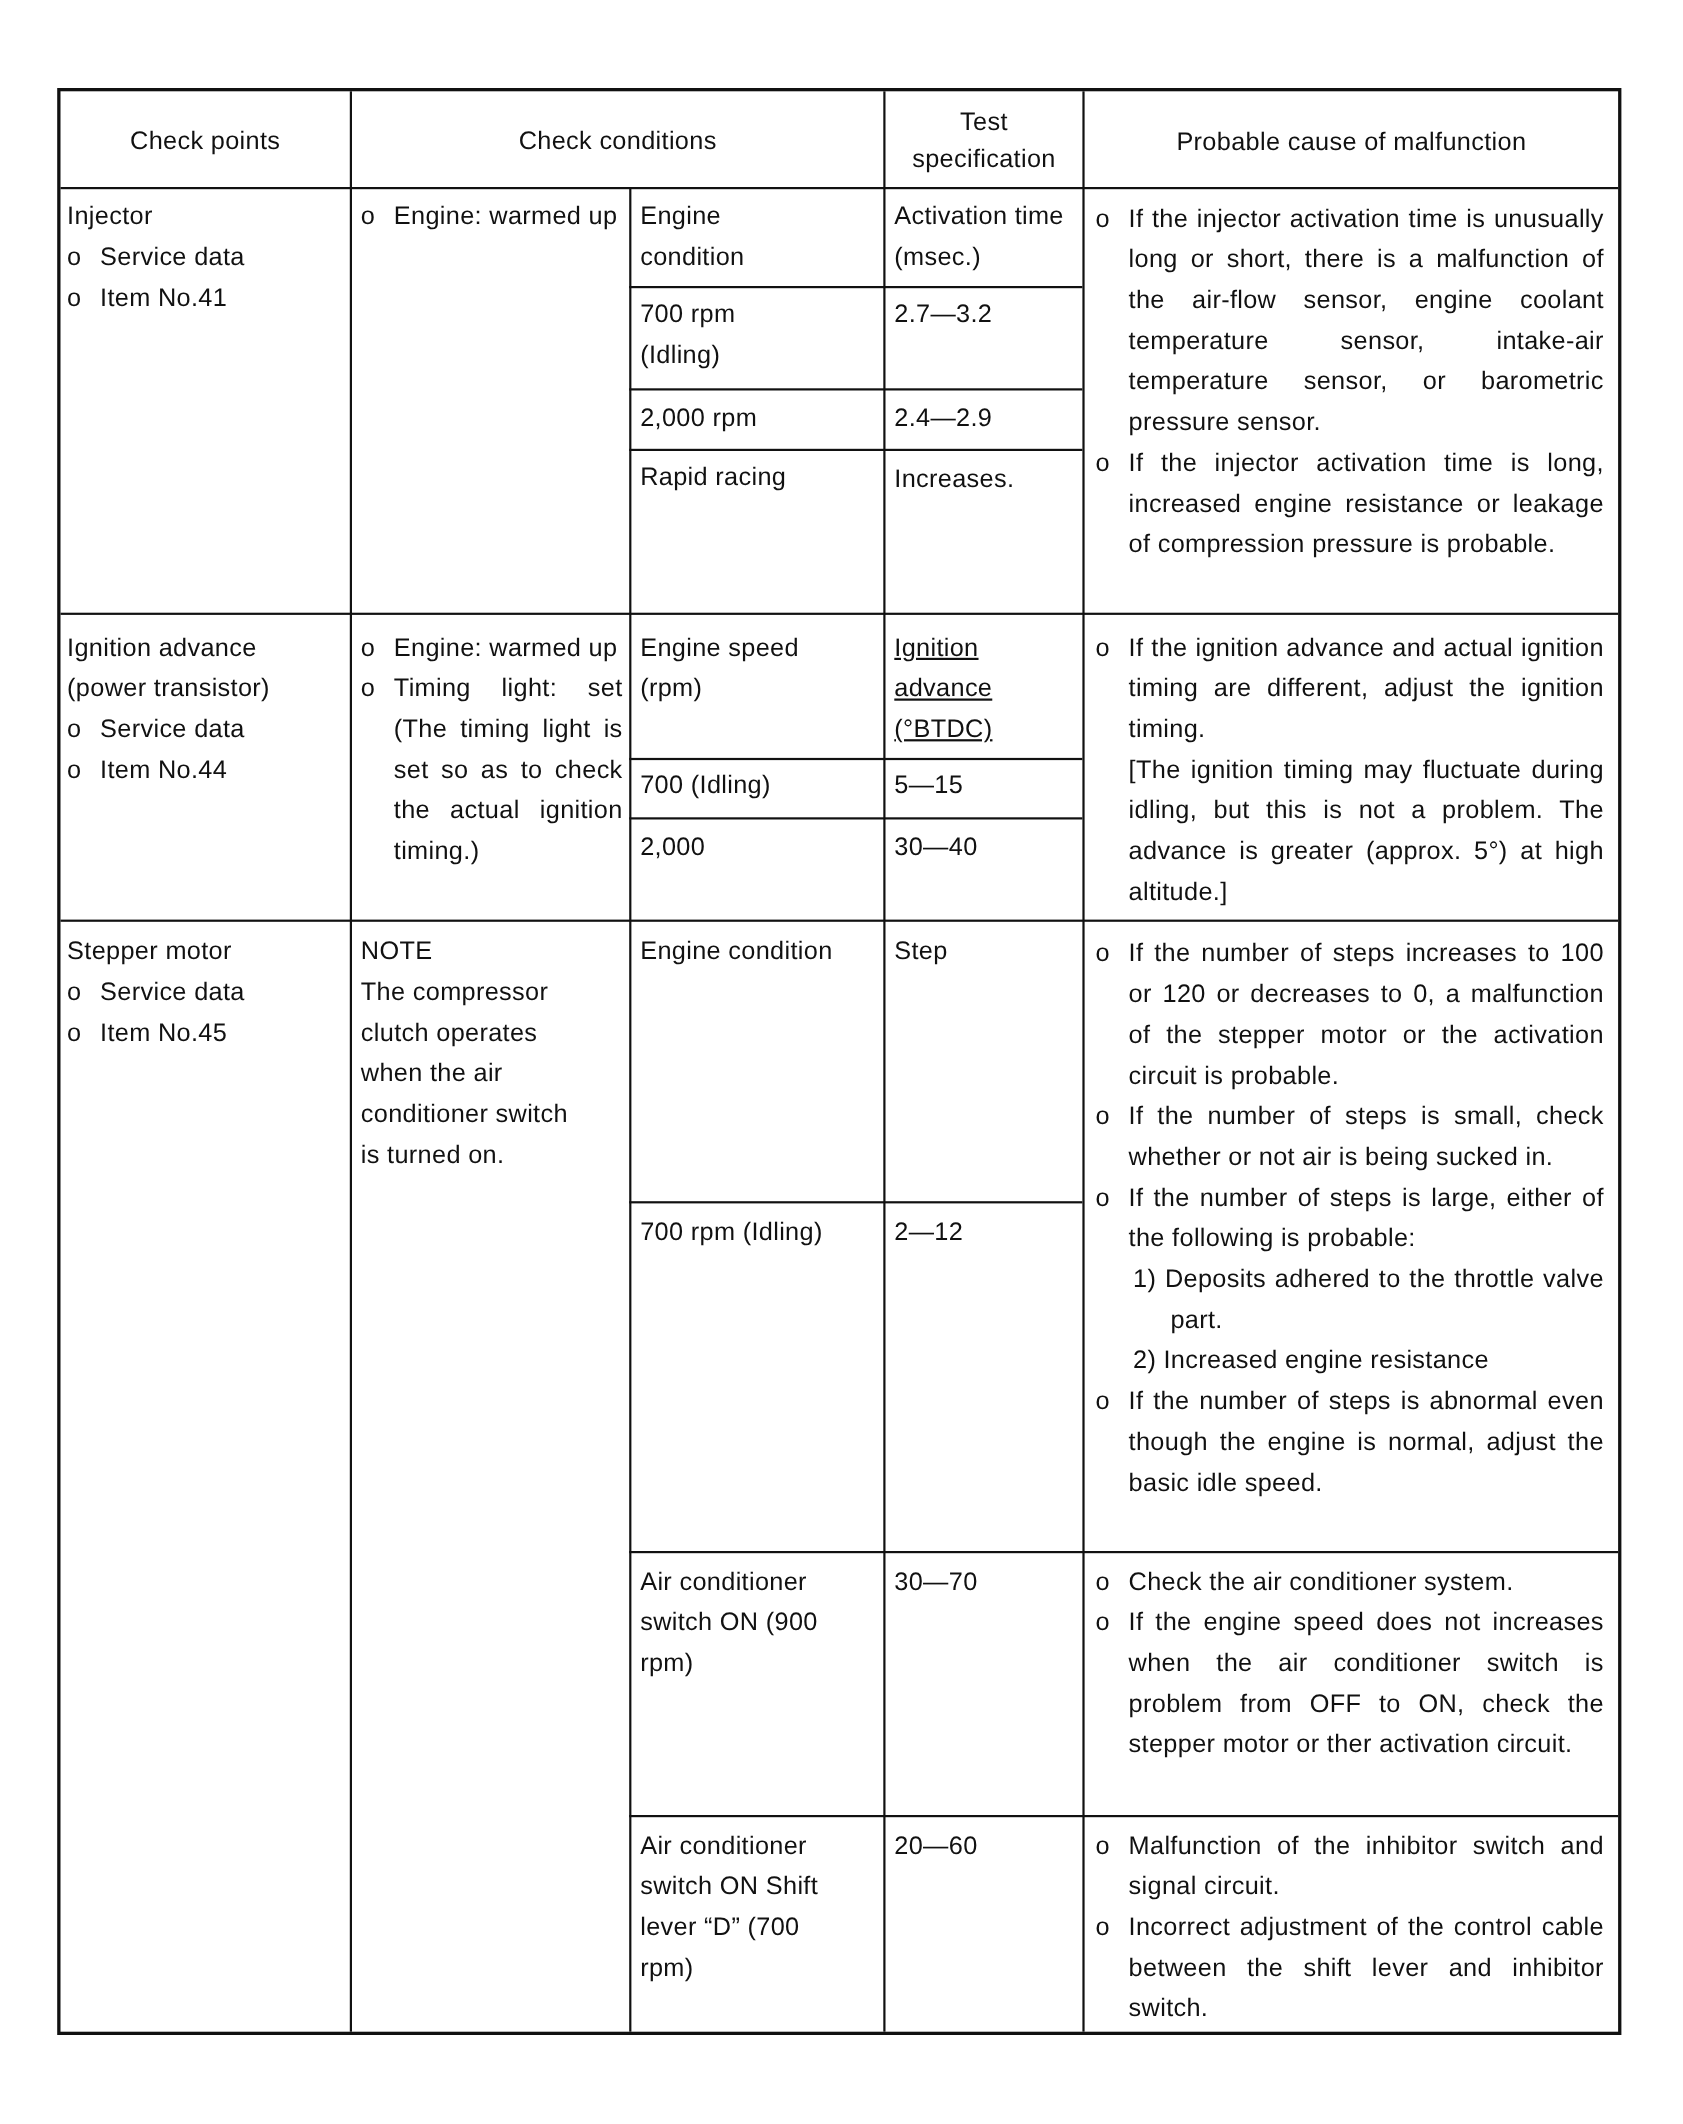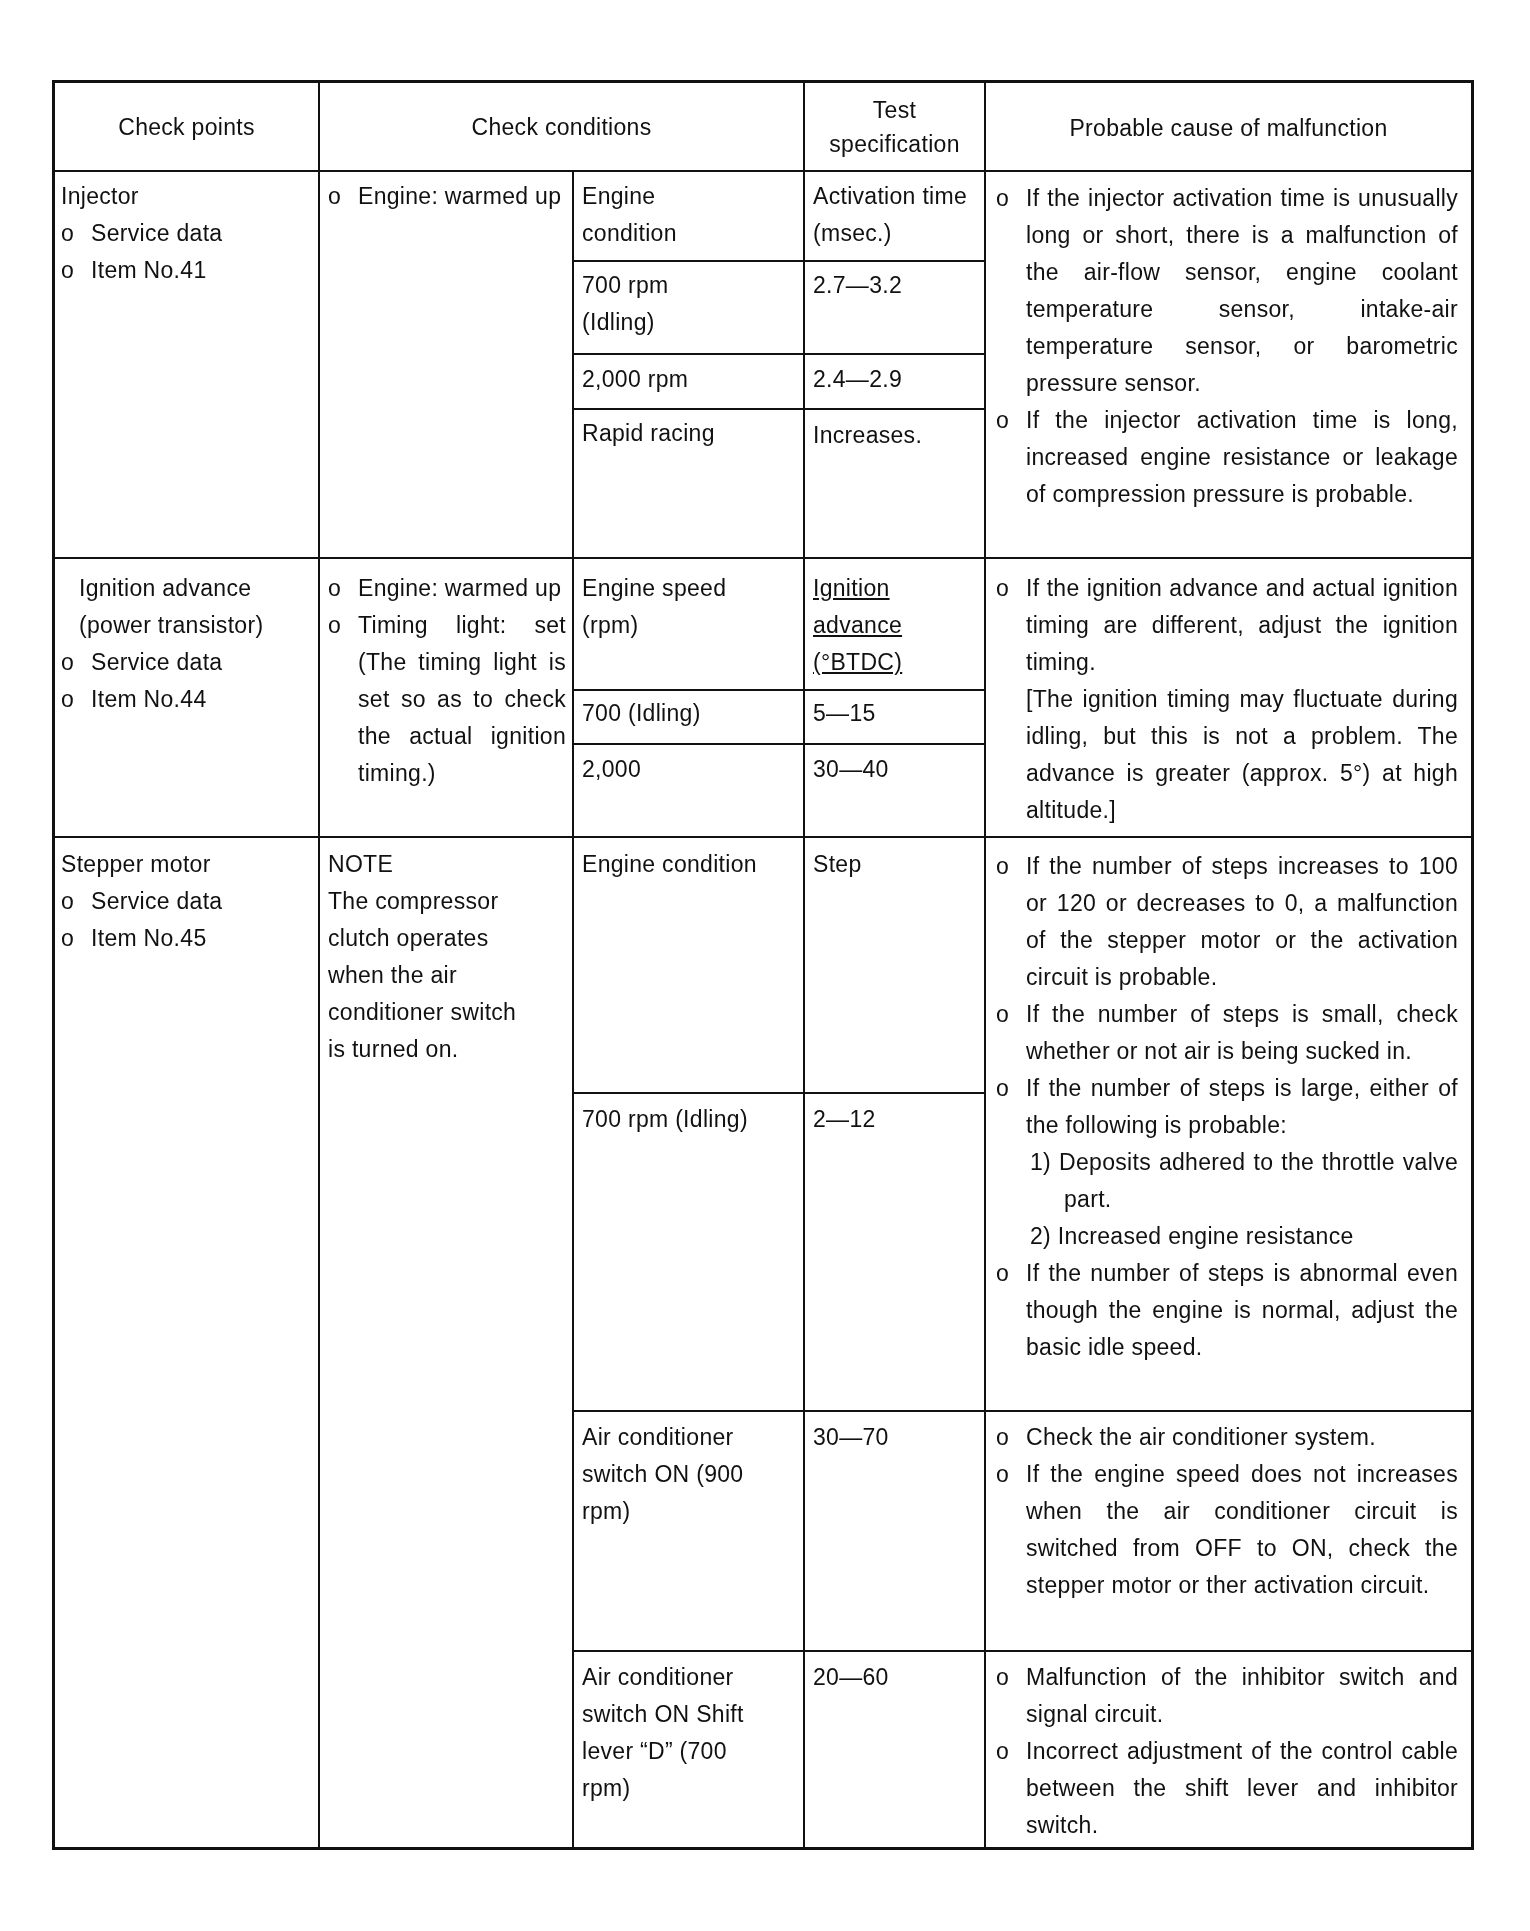--- a/index.html
+++ b/index.html
@@ -72,21 +72,21 @@
   <div class="cell" style="left:527px;top:278px;width:220px;">2,000 rpm</div>
   <div class="cell" style="left:758px;top:278px;width:170px;">2.4—2.9</div>
   <div class="cell" style="left:527px;top:332px;width:220px;">Rapid racing</div>
   <div class="cell" style="left:758px;top:334px;width:170px;">Increases.</div>
   <div class="cell" style="left:941px;top:97px;width:462px;">
     <div class="bl just"><span class="o">o</span><span>If the injector activation time is unusually long or short, there is a malfunction of the air-flow sensor, engine coolant temperature sensor, intake-air temperature sensor, or barometric pressure sensor.</span></div>
     <div class="bl just"><span class="o">o</span><span>If the injector activation time is long, increased engine resistance or leakage of compression pressure is probable.</span></div>
   </div>
 
   <div class="cell" style="left:0;top:487px;width:263px;padding-left:6px;">
-    <div style="width:230px;margin-left:18px;">Ignition advance (power transistor)</div>
+    <div style="width:230px;">Ignition advance (power transistor)</div>
     <div class="bl"><span class="o">o</span><span>Service data</span></div>
     <div class="bl"><span class="o">o</span><span>Item No.44</span></div>
   </div>
   <div class="cell" style="left:273px;top:487px;width:238px;">
     <div class="bl just"><span class="o">o</span><span>Engine: warmed up</span></div>
     <div class="bl just"><span class="o">o</span><span>Timing light: set (The timing light is set so as to check the actual ignition timing.)</span></div>
   </div>
   <div class="cell" style="left:527px;top:487px;width:180px;">Engine speed (rpm)</div>
   <div class="cell" style="left:758px;top:487px;width:120px;text-decoration:underline;">Ignition advance (°BTDC)</div>
   <div class="cell" style="left:527px;top:612px;width:220px;">700 (Idling)</div>
@@ -121,20 +121,20 @@
     <div class="bl just"><span class="o">o</span><span>If the number of steps is small, check whether or not air is being sucked in.</span></div>
     <div class="bl just"><span class="o">o</span><span>If the number of steps is large, either of the following is probable:</span></div>
     <div class="just" style="padding-left:30px;">
       <div class="sub">1) Deposits adhered to the throttle valve part.</div>
       <div class="sub">2) Increased engine resistance</div>
     </div>
     <div class="bl just"><span class="o">o</span><span>If the number of steps is abnormal even though the engine is normal, adjust the basic idle speed.</span></div>
   </div>
   <div class="cell" style="left:941px;top:1336px;width:462px;">
     <div class="bl just"><span class="o">o</span><span>Check the air conditioner system.</span></div>
-    <div class="bl just"><span class="o">o</span><span>If the engine speed does not increases when the air conditioner circuit is switched from OFF to ON, check the stepper motor or ther activation circuit.</span></div>
+    <div class="bl just"><span class="o">o</span><span>If the engine speed does not increases when the air conditioner switch is problem from OFF to ON, check the stepper motor or ther activation circuit.</span></div>
   </div>
   <div class="cell" style="left:941px;top:1576px;width:462px;">
     <div class="bl just"><span class="o">o</span><span>Malfunction of the inhibitor switch and signal circuit.</span></div>
     <div class="bl just"><span class="o">o</span><span>Incorrect adjustment of the control cable between the shift lever and inhibitor switch.</span></div>
   </div>
 
 </div>
 
 </body></html>

